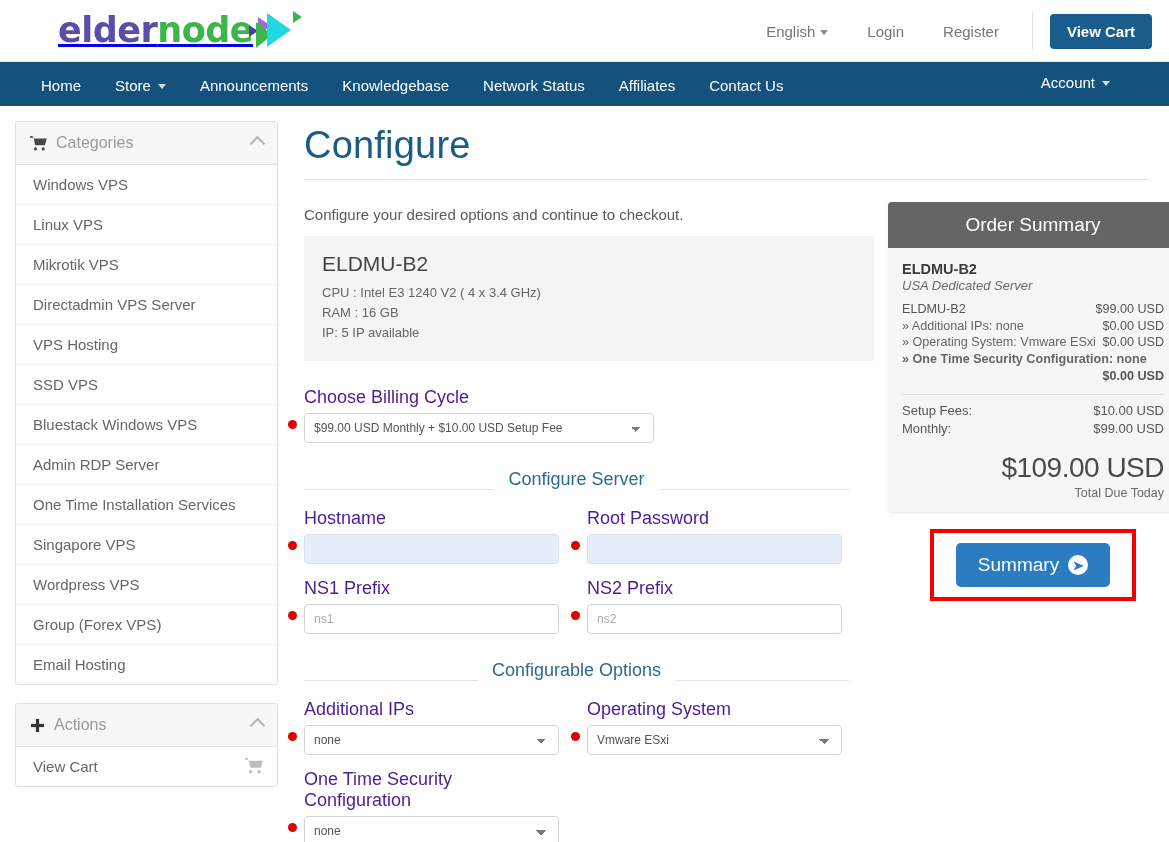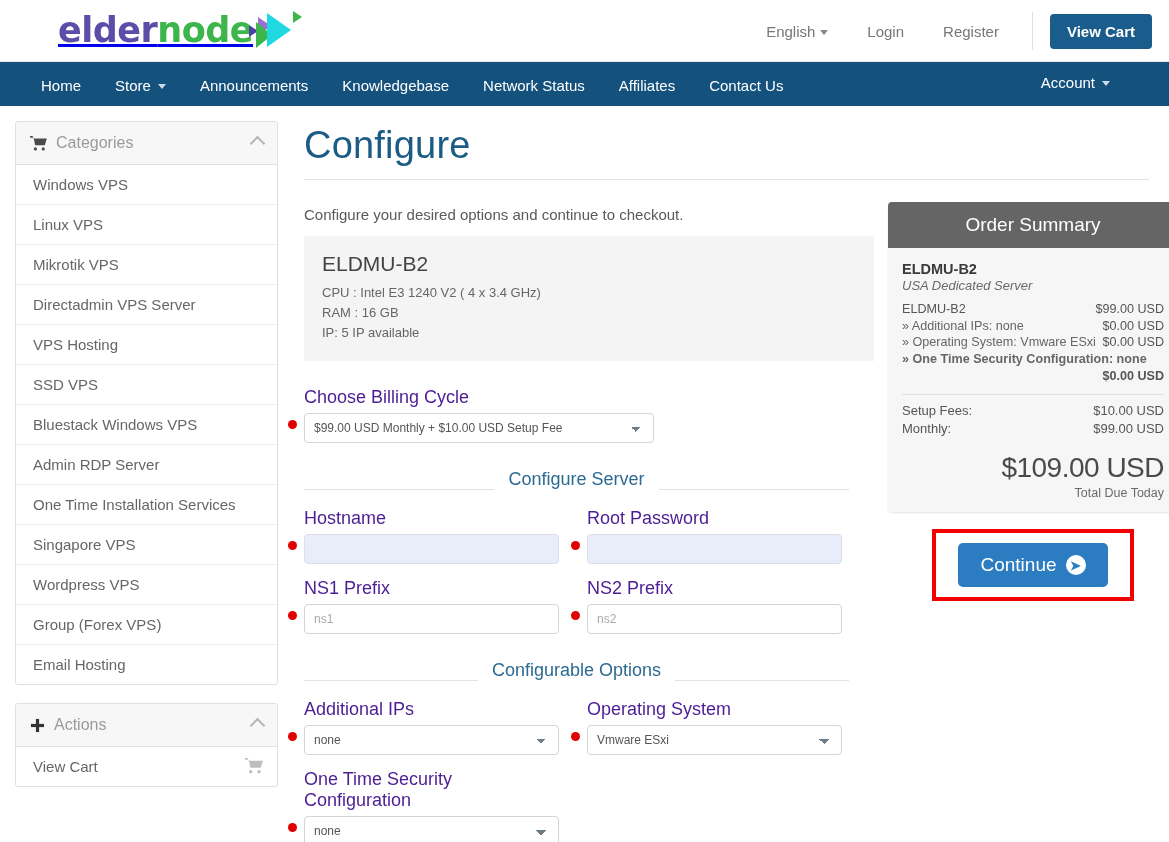--- a/index.html
+++ b/index.html
@@ -637,21 +637,21 @@
             </div>
 
             <div class="sum-total">$109.00 USD</div>
             <div class="sum-total-sub">Total Due Today</div>
           </div>
         </div>
 
         <div class="continue-wrap">
           <div class="highlight-box">
             <button class="btn-continue">
-              <span>Continue</span>
+              <span>Summary</span>
               <span class="arrow-circle">➤</span>
             </button>
           </div>
         </div>
       </div>
 
     </div>
   </main>
 </div>
 

